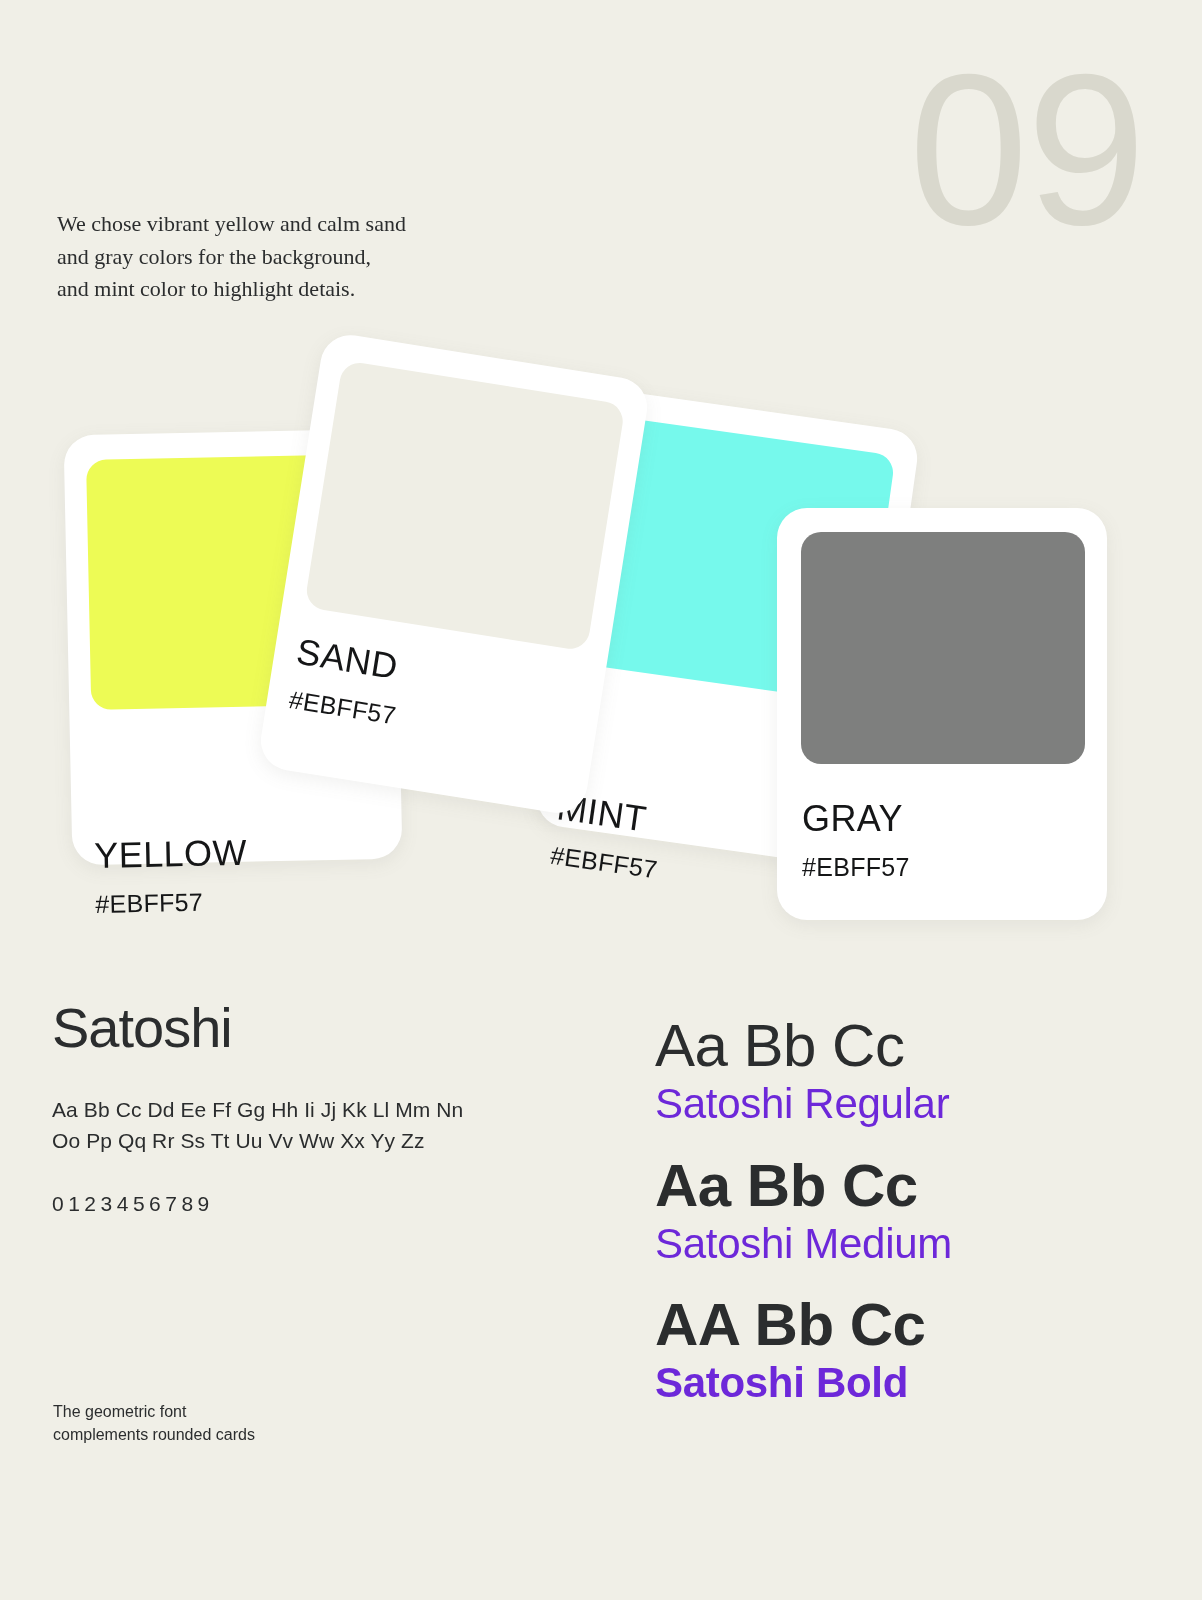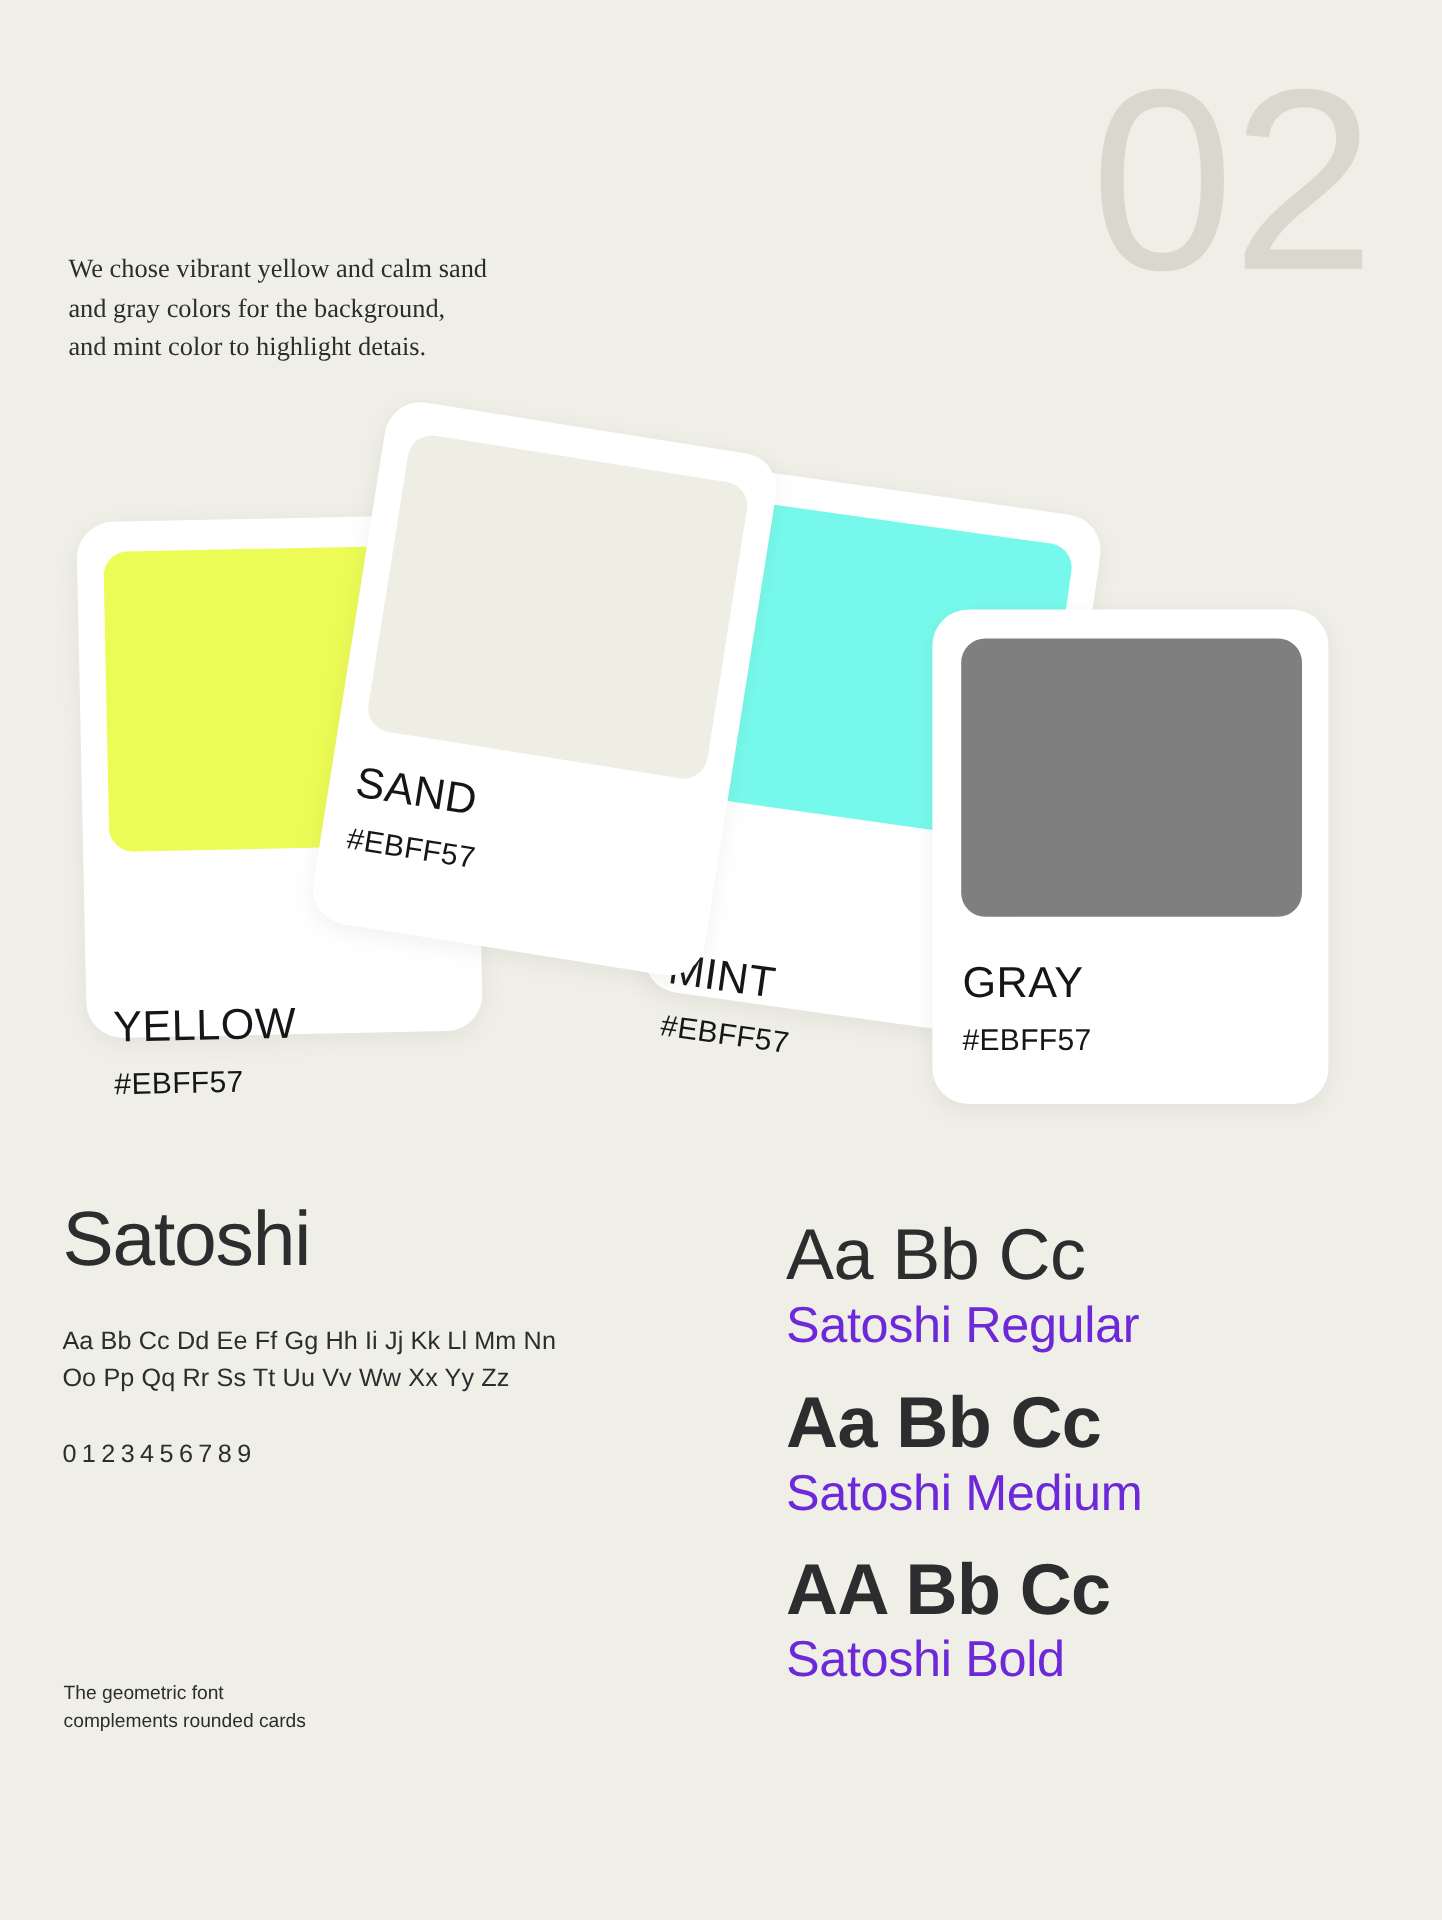--- a/index.html
+++ b/index.html
@@ -173,21 +173,21 @@
 
   
   .type-left {
     position: absolute;
     left: 52px;
     top: 1000px;
     width: 520px;
   }
 
   .font-wordmark {
-    font-size: 64px;
+    font-size: 56px;
     line-height: 1;
     font-weight: 400;
     letter-spacing: -1px;
     color: #2B2D2E;
     margin: 0;
   }
 
   .alphabet {
     margin-top: 38px;
     font-size: 21px;
@@ -243,28 +243,28 @@
     letter-spacing: -0.3px;
   }
 
   .w-regular .weight-sample { font-weight: 400; }
   .w-regular .weight-label  { font-weight: 400; }
 
   .w-medium .weight-sample { font-weight: 600; }
   .w-medium .weight-label  { font-weight: 400; }
 
   .w-bold .weight-sample { font-weight: 700; }
-  .w-bold .weight-label  { font-weight: 400; }
+  .w-bold .weight-label  { font-weight: 700; }
 </style>
 </head>
 <body>
 
 <div class="page">
 
-  <div class="page-number">02</div>
+  <div class="page-number">09</div>
 
 
   <div class="intro">We chose vibrant yellow and calm sand
 and gray colors for the background,
 and mint color to highlight detais.</div>
 
   <div class="cards">
 
     <div class="card" id="card-yellow">
       <div class="swatch" style="background:#EDFB55"></div>

